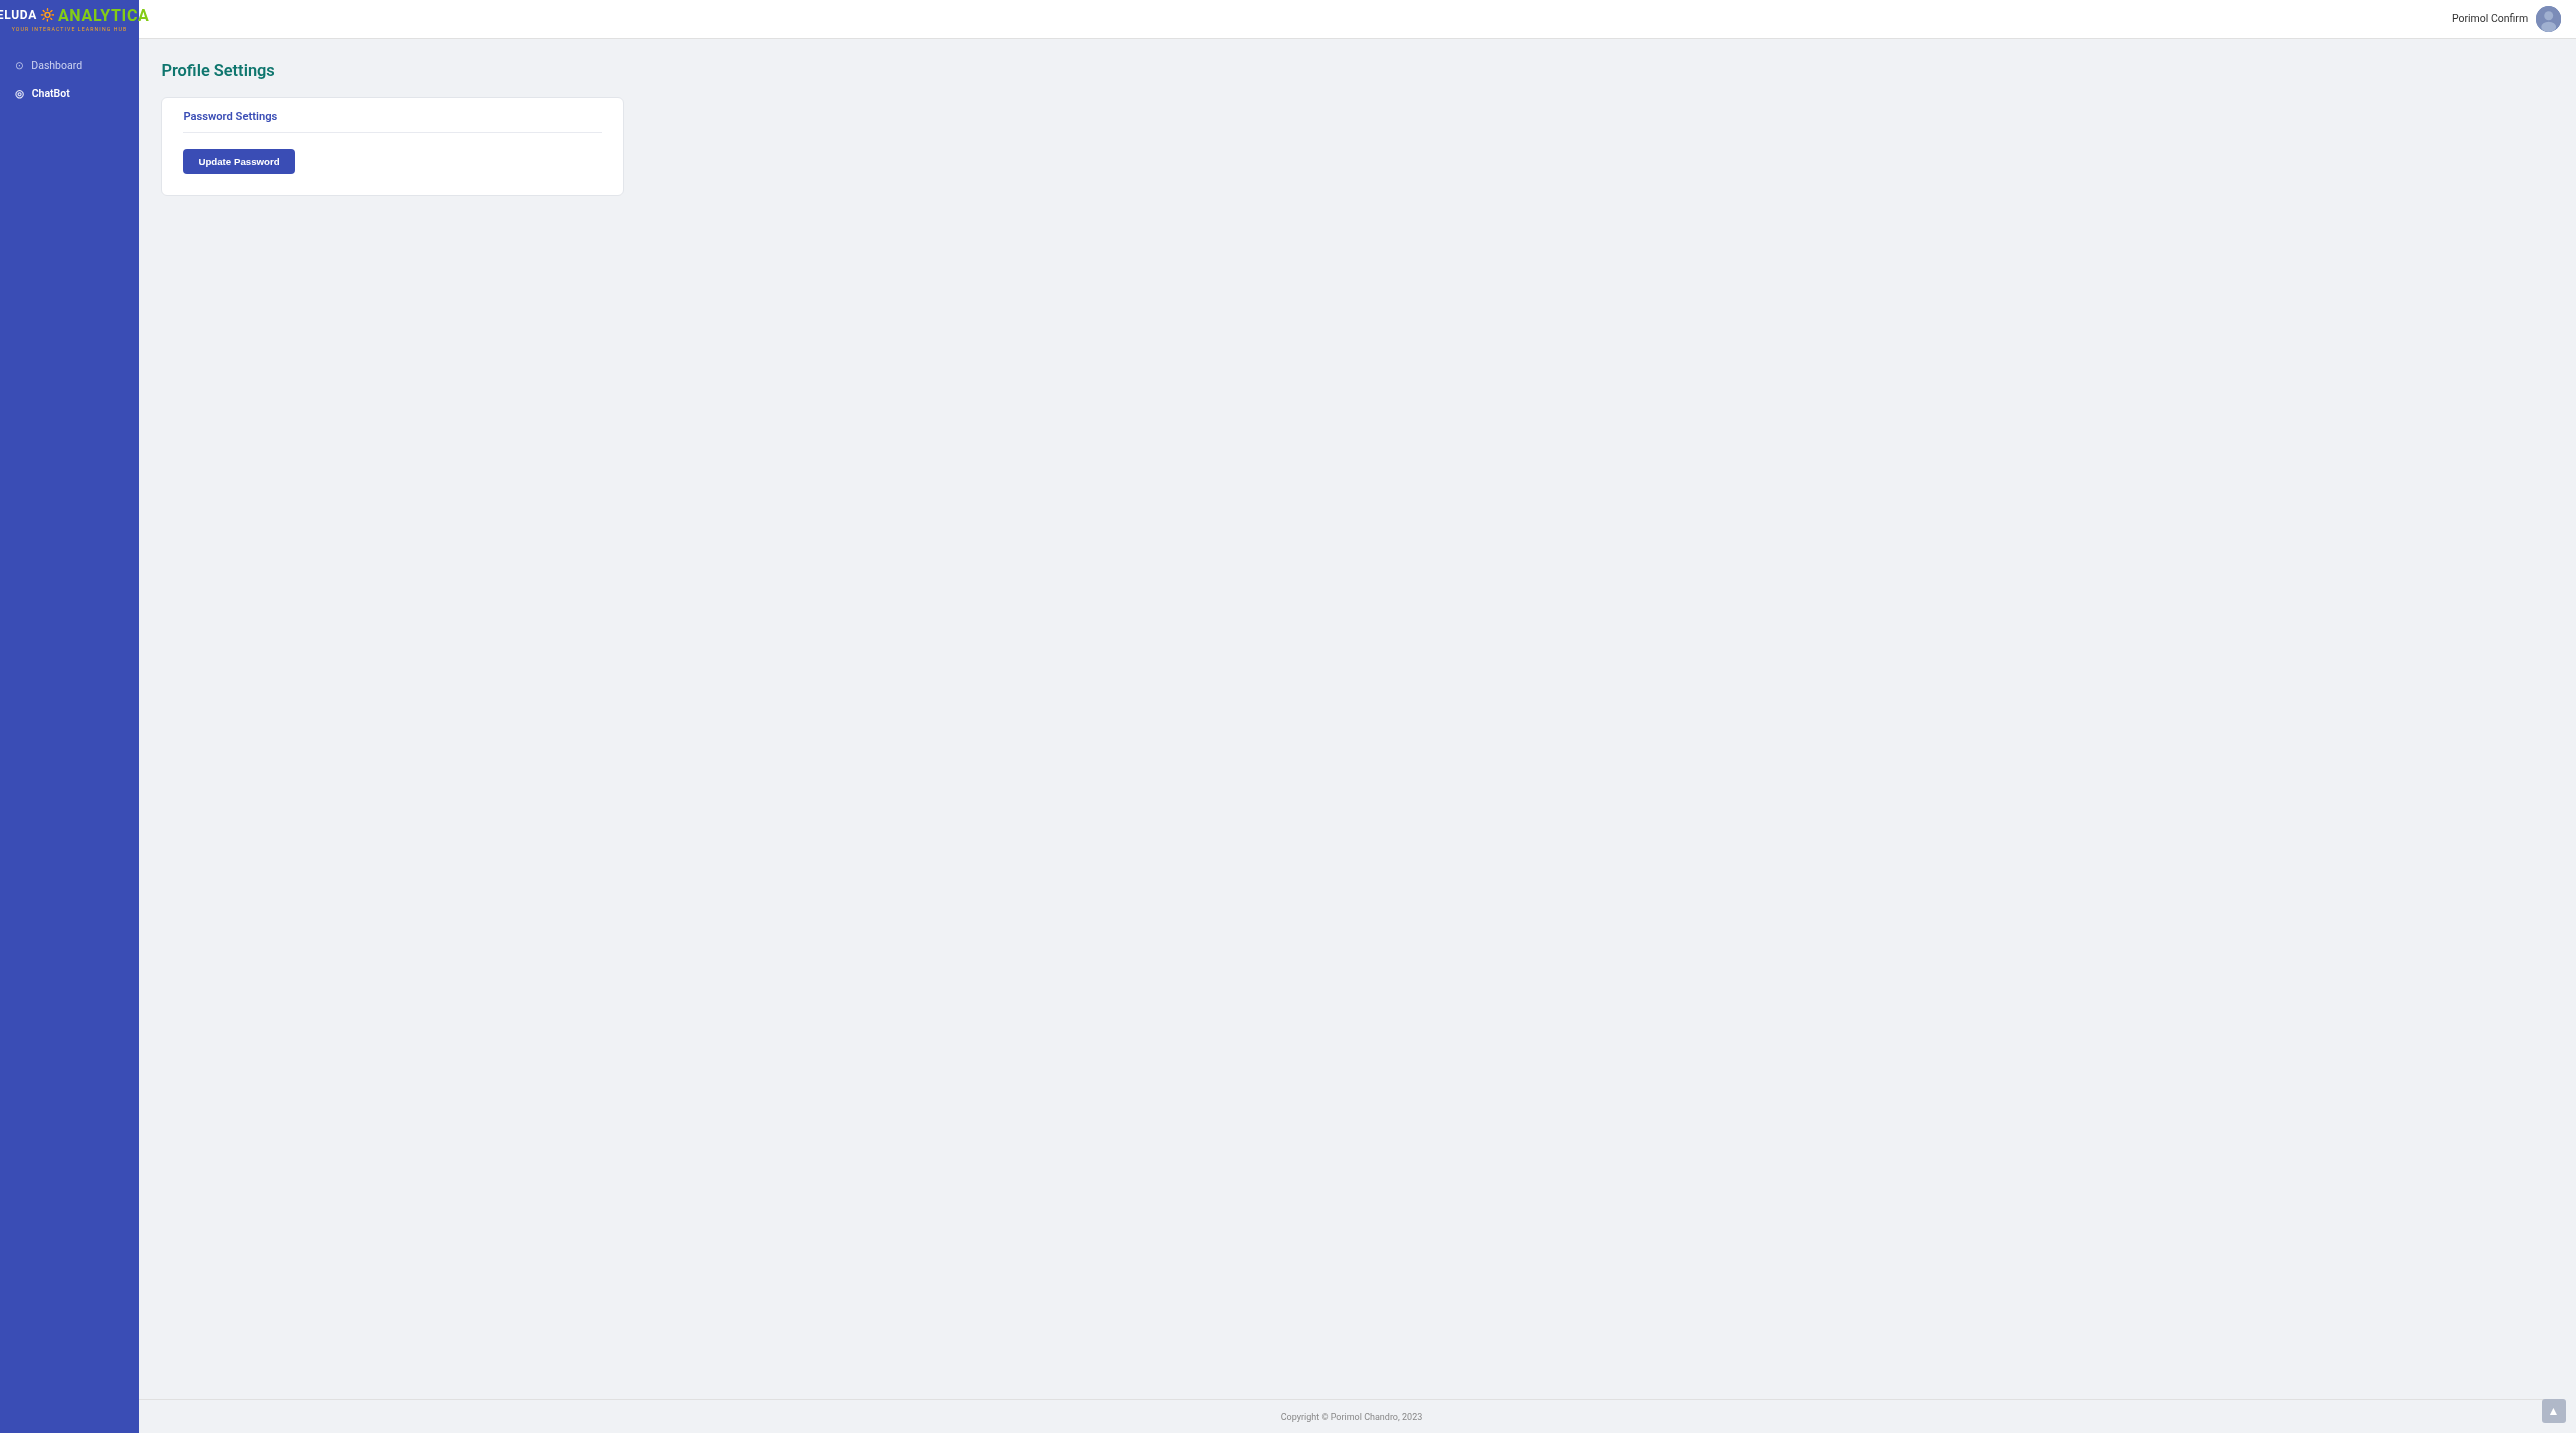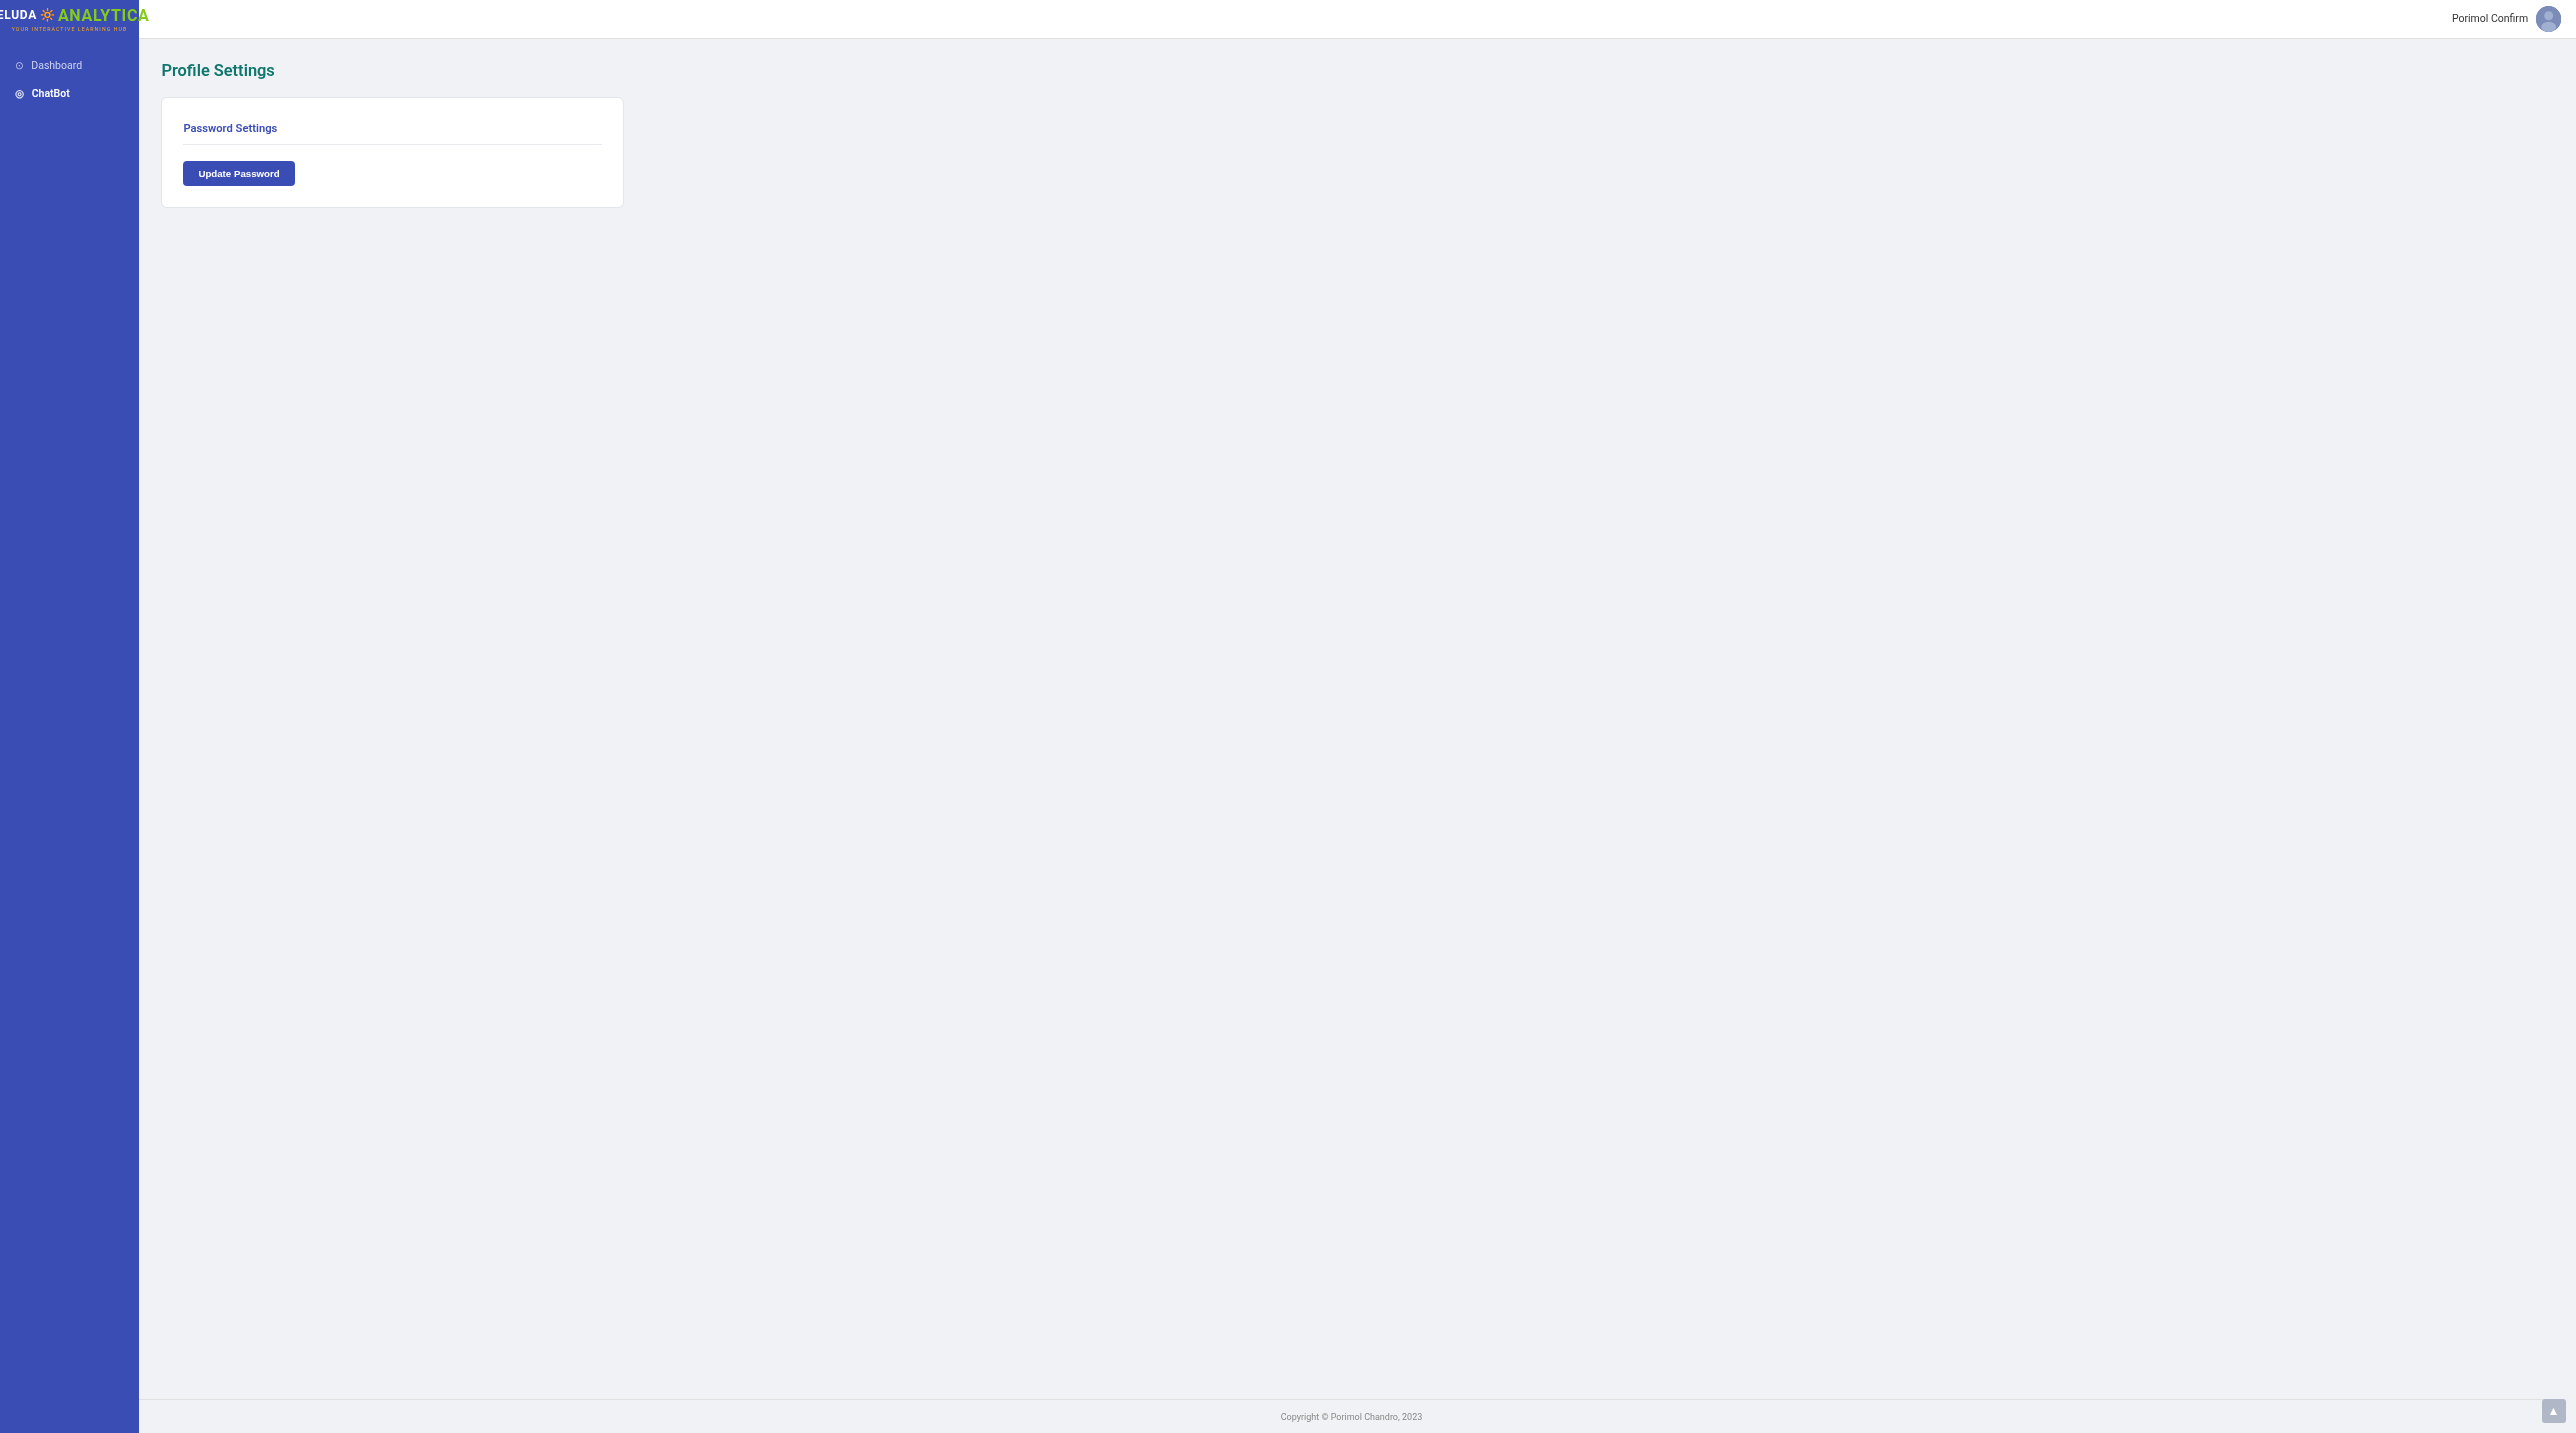--- a/index.html
+++ b/index.html
@@ -169,21 +169,21 @@
       color: #0f766e;
       margin-bottom: 16.4px;
     }
 
     
     .settings-card {
       background: #ffffff;
       border-radius: 6px;
       border: 0.7px solid #e2e5ea;
       max-width: 463px;
-      padding: 24px 21px 21px 21px;
+      padding: 12px 21px 21px 21px;
     }
 
     .card-section-title {
       color: #3a4db5;
       font-size: 11.2px;
       font-weight: 600;
       margin-bottom: 13.5px;
       border-bottom: 0.7px solid #e8eaf0;
       padding-bottom: 9px;
     }

